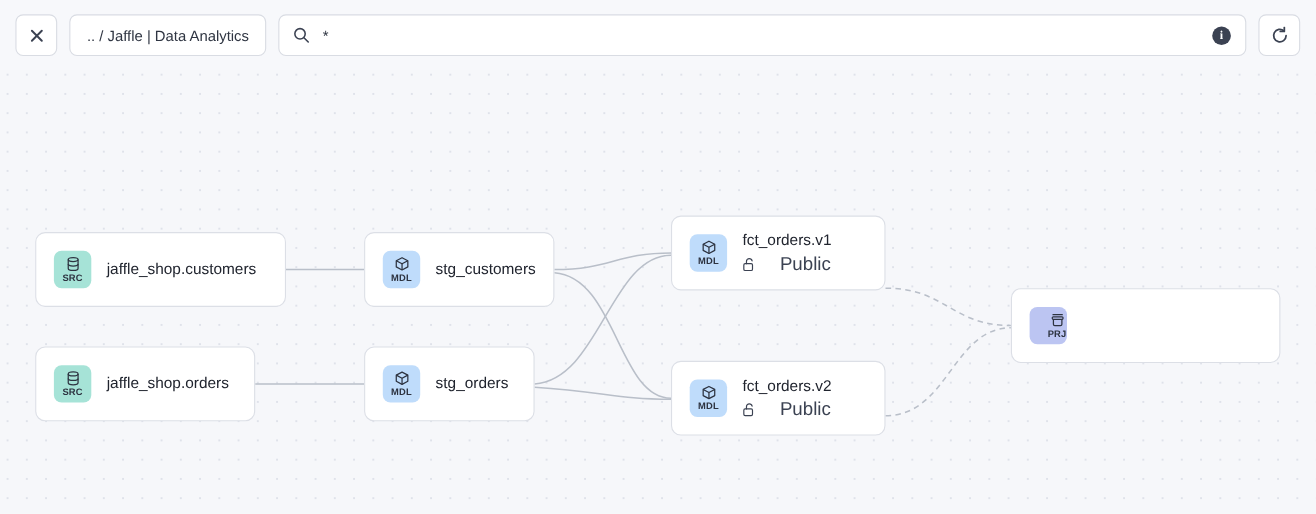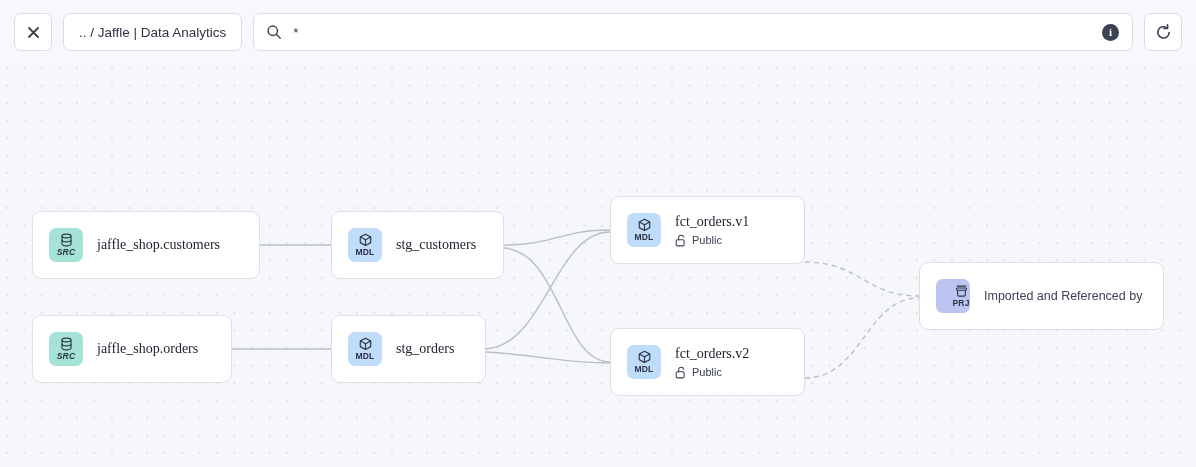--- a/index.html
+++ b/index.html
@@ -142,32 +142,32 @@
   .badge svg { display: block; }
   .badge .badge-text {
     font-size: 8.5px;
     font-weight: 600;
     letter-spacing: 0.2px;
     line-height: 1;
     margin-top: 1px;
     color: #2d3340;
   }
 
-  .badge.src { background: #a6e3d7; font-style: italic; }
+  .badge.src { background: #a6e3d7; }
   .badge.mdl { background: #bfdcfb; }
   .badge.prj { background: #bcc5f2; padding-left: 16px; }
 
   .node-text { display: flex; flex-direction: column; gap: 3px; min-width: 0; }
-  .node-title { font-size: 14px; color: #20242e; line-height: 1.25; white-space: nowrap; font-family: Liberation Serif, serif; }
+  .node-title { font-size: 14px; color: #20242e; line-height: 1.25; white-space: nowrap; }
   .node-sub {
-    font-size: 11px;
+    font-size: 17px;
     color: #3b4252;
     display: flex;
     align-items: center;
-    gap: 5px;
+    gap: 22px;
     line-height: 1.2;
     white-space: nowrap;
   }
   .node-kicker { font-size: 12.5px; color: #3b4252; line-height: 1.2; white-space: nowrap; }
 
   #edges { position: absolute; left: 0; top: 0; width: 1196px; height: 467px; z-index: 5; pointer-events: none; }
 </style>
 </head>
 <body>
 
@@ -325,17 +325,16 @@
   <div class="node" style="left:919px; top:262px; width:245px; height:68px;">
     <div class="badge prj">
       <svg width="15" height="14" viewBox="0 0 16 16" fill="none">
         <path d="M3.2,2.4 H12.8" stroke="#2d3340" stroke-width="1.35" stroke-linecap="round"></path>
         <rect x="2.4" y="4.6" width="11.2" height="2.6" rx="1" stroke="#2d3340" stroke-width="1.3" fill="none"></rect>
         <path d="M3.6,7.2 V12.4 C3.6,13.2 4.2,13.8 5,13.8 H11 C11.8,13.8 12.4,13.2 12.4,12.4 V7.2" stroke="#2d3340" stroke-width="1.3" fill="none"></path>
       </svg>
       <span class="badge-text">PRJ</span>
     </div>
     <div class="node-text">
-      <div class="node-kicker">Imported and Referenced by</div>
     </div>
   </div>
 
 </div>
 
 </body></html>

